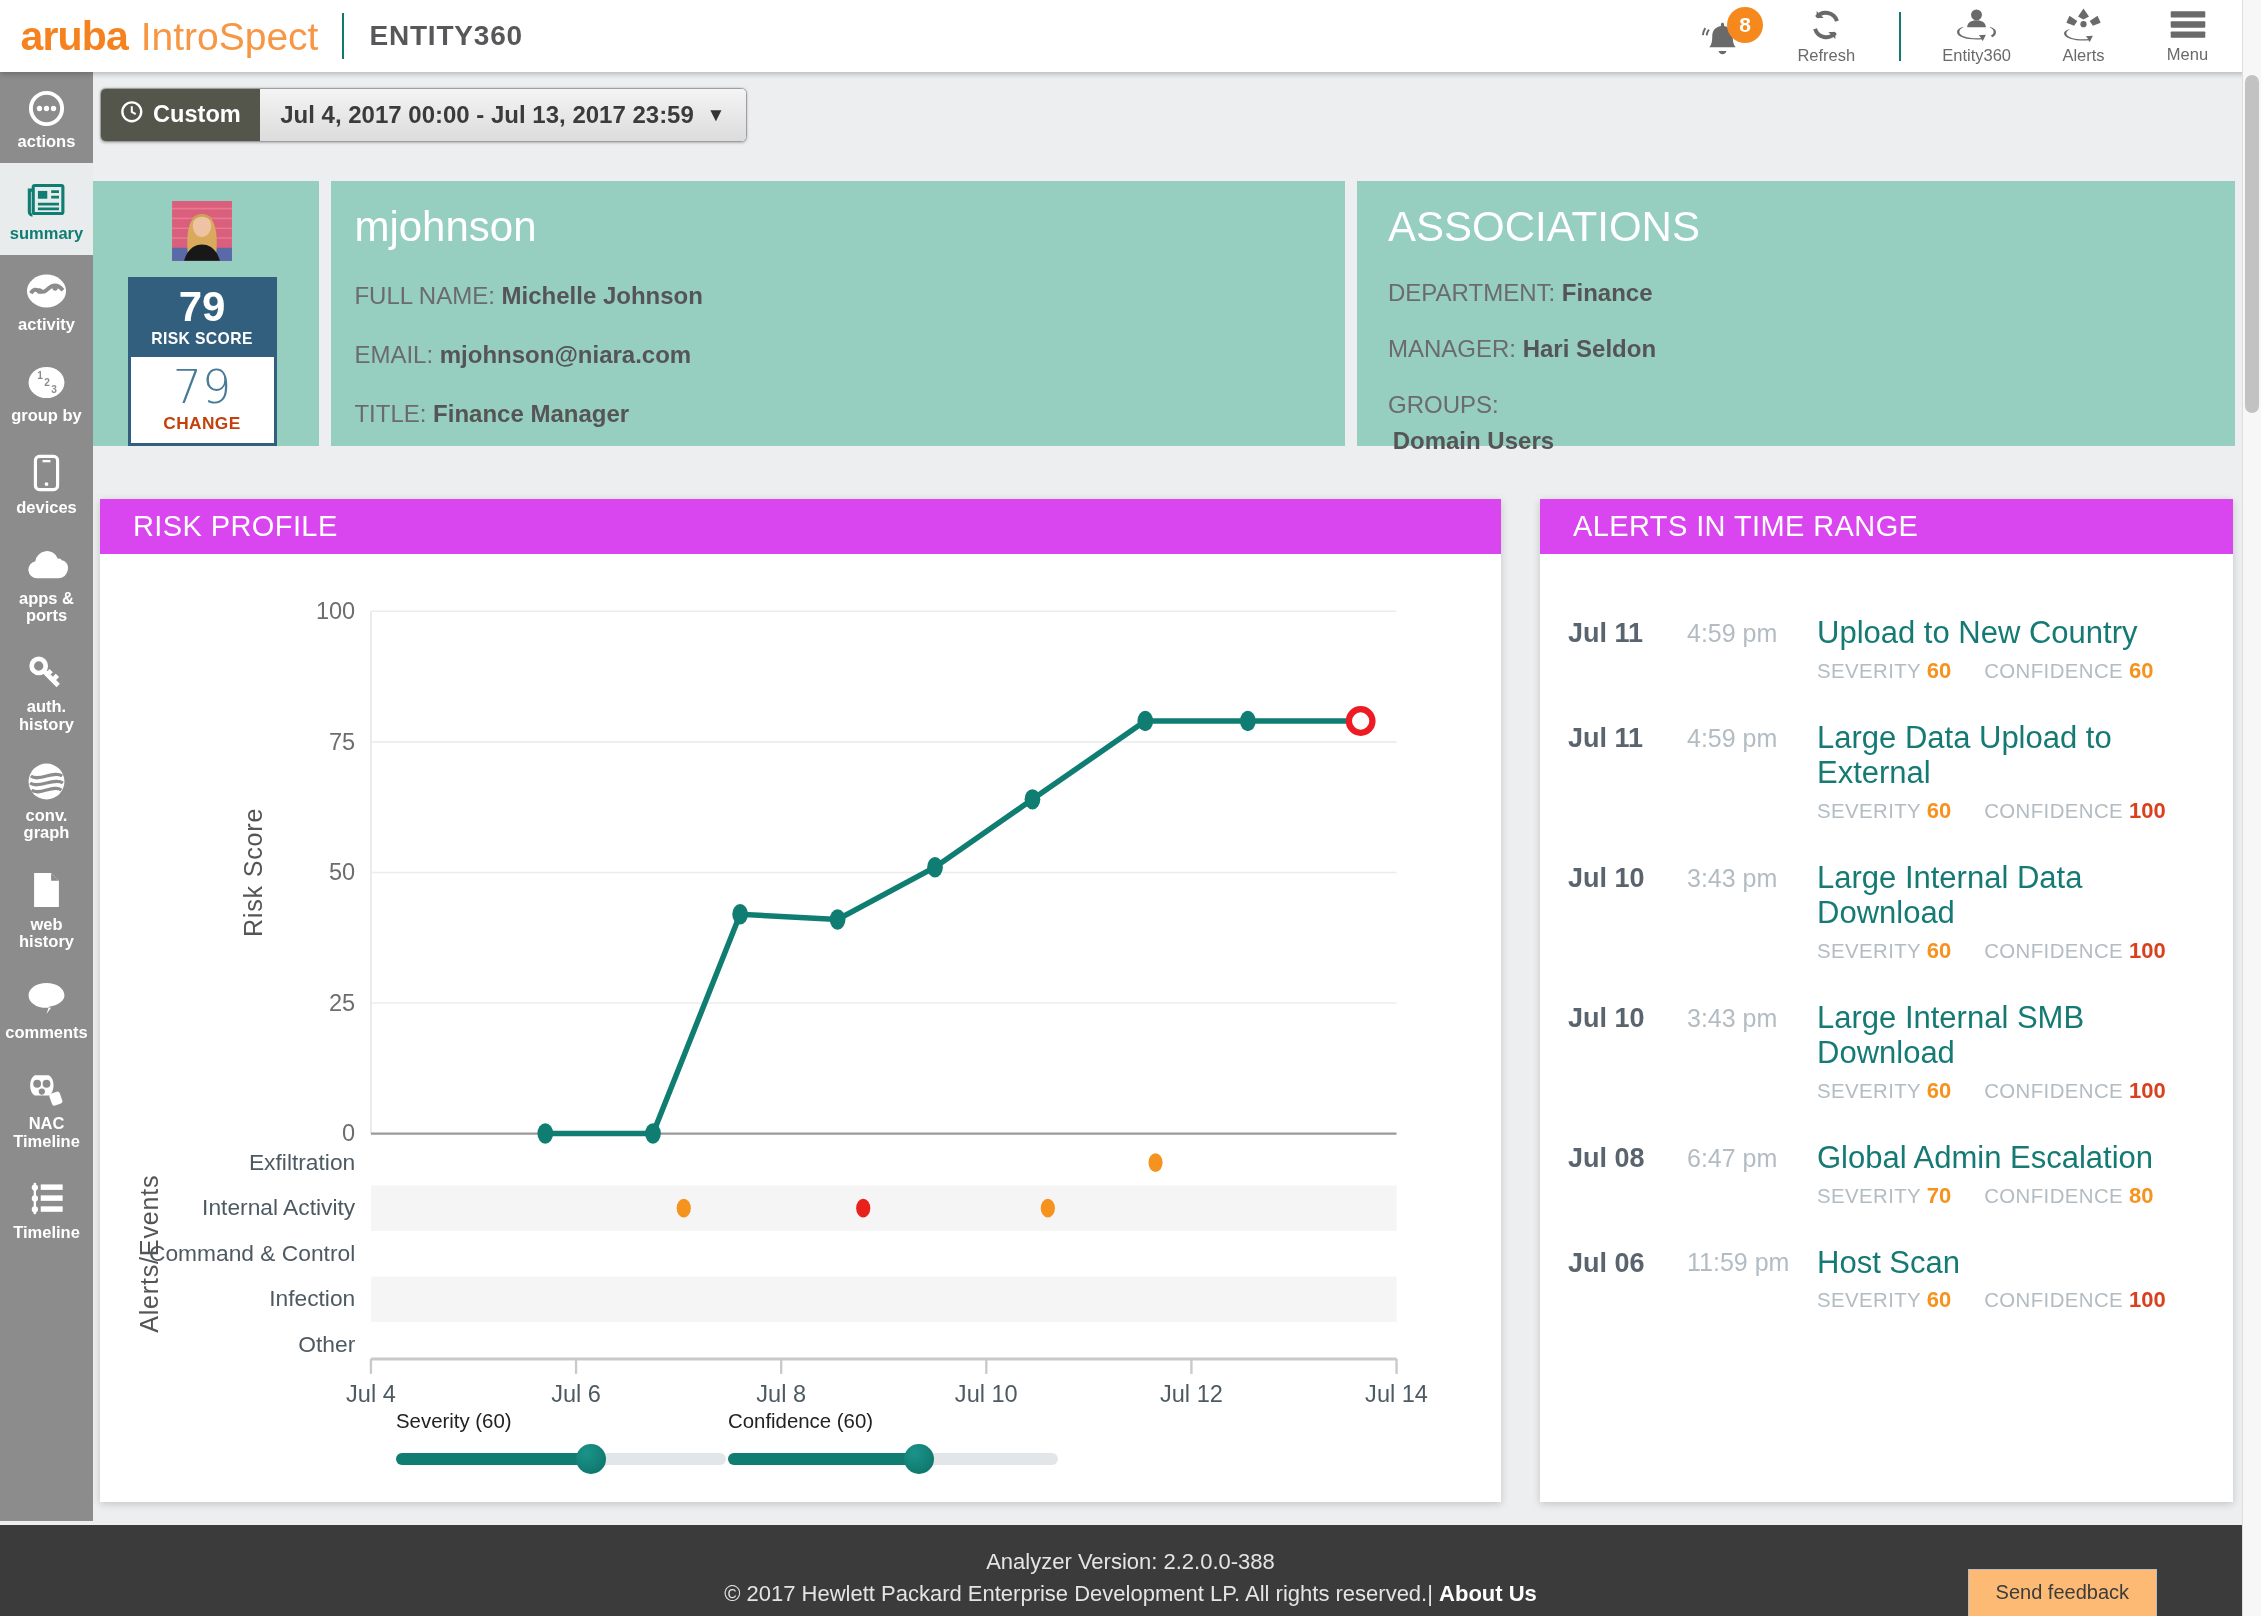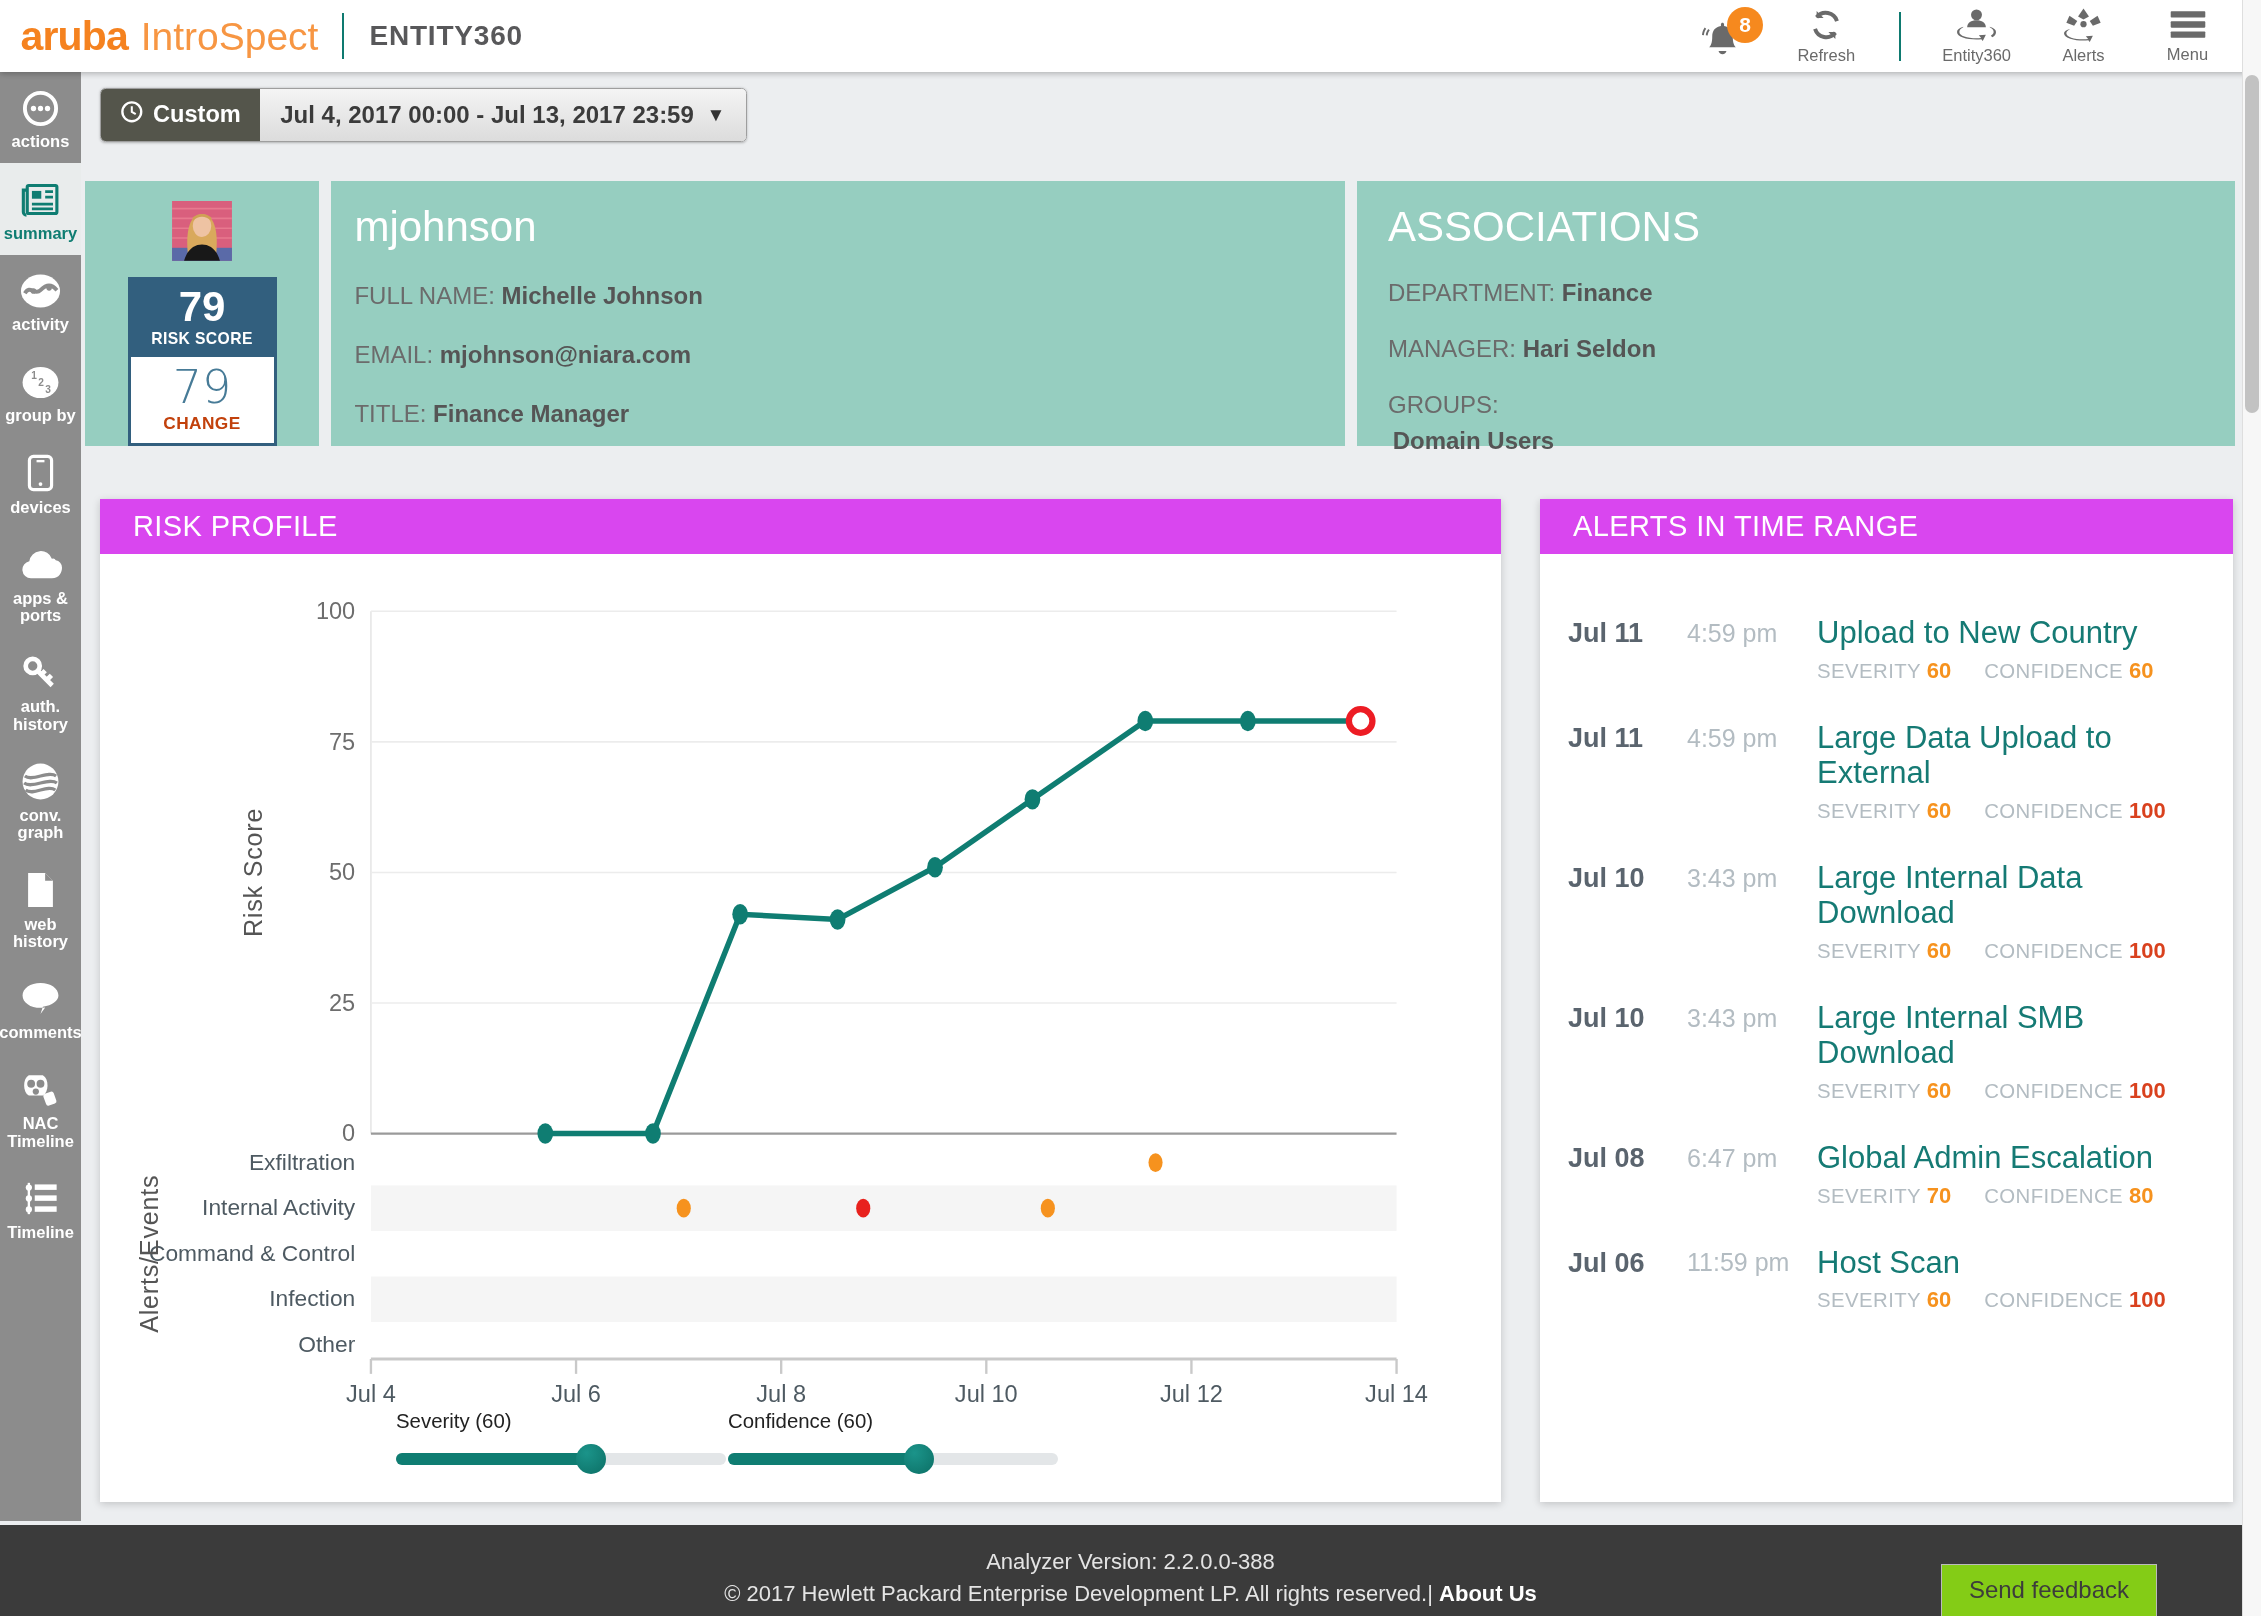--- a/index.html
+++ b/index.html
@@ -23,21 +23,21 @@
   .h-action svg{ display:block; }
   .h-action .lbl{ font-size:16.5px; margin-top:3.1px; color:#6a6a6a; }
   .h-divider{ width:2.4px; height:49px; background:#0e7a70; }
   .bell-wrap{ position:relative; margin-top:4.7px; }
   .badge{ position:absolute; top:-11px; right:-20.4px; width:36px; height:36px; border-radius:50%;
     background:#f6891e; color:#fff; font-size:21px; font-weight:bold; display:flex; align-items:center; justify-content:center; }
   
   .scrollbar{ position:absolute; right:0; top:0; width:19px; height:1617px; background:#f7f7f7; border-left:0.8px solid #dedede; z-index:60; }
   .scroll-thumb{ position:absolute; top:75px; left:2.4px; width:13.3px; height:338px; background:#c2c2c2; border-radius:7px; }
   
-  .sidebar{ position:absolute; left:0; top:72px; width:81px; height:1449px; background:#8c8c8c; z-index:30; }
+  .sidebar{ position:absolute; left:0; top:72px; width:93px; height:1449px; background:#8c8c8c; z-index:30; }
   .side-item{ display:flex; flex-direction:column; align-items:center; padding:15.7px 1.6px 12.6px; color:#fff; cursor:pointer; }
   .side-item .icn{ height:41px; display:flex; align-items:center; justify-content:center; }
   .side-item .lbl{ font-size:16.5px; font-weight:bold; text-align:center; line-height:1.05; margin-top:4.7px; }
   .side-item.active{ background:#e9ecec; color:#0f7d72; }
   
   .time-bar{ position:absolute; left:100px; top:88px; display:flex; z-index:10; cursor:pointer;
     border:0.8px solid #9e9e9e; border-radius:5.5px; overflow:hidden; box-shadow:0 0.8px 2.4px rgba(0,0,0,.25); }
   .time-mode{ background:#54554b; color:#fff; font-size:23.6px; font-weight:bold; padding:11px 19px; display:flex; align-items:center; gap:9.4px; }
   .time-range{ background:linear-gradient(#f4f4f4,#dcdcdc); color:#3b3b3b; font-size:24px; font-weight:bold; padding:9.4px 20.4px; display:flex; align-items:center; gap:12.6px; }
   .caret{ font-size:19px; color:#333; }
@@ -85,22 +85,22 @@
   .a-time{ width:130px; font-size:25px; color:#b3bcc2; padding-top:3.9px; }
   .a-main{ flex:1; }
   .a-title{ font-size:31px; color:#157a74; line-height:1.13; cursor:pointer; }
   .a-meta{ margin-top:7.9px; font-size:20.4px; color:#b3bcc2; letter-spacing:0.4px; display:flex; gap:33px; }
   .a-meta b{ font-size:22px; letter-spacing:0; }
   
   .app-footer{ position:absolute; left:0; bottom:0; width:2261px; height:92px; background:#3b3b3b; color:#e4e4e4; z-index:50; }
   .f-line1{ text-align:center; font-size:22px; margin-top:23.6px; }
   .f-line2{ text-align:center; font-size:22px; margin-top:6.3px; }
   .f-line2 b{ color:#fff; cursor:pointer; }
-  .feedback-btn{ position:absolute; right:104px; bottom:0; background:#84cc16; border:1.6px solid #bbb; border-bottom:none;
-    font-size:24px; color:#3c3c3c; padding:11px 27px 12.6px; cursor:pointer; font-family:"Liberation Sans", sans-serif; }
+  .feedback-btn{ position:absolute; right:104px; bottom:0; background:#fdba74; border:1.6px solid #bbb; border-bottom:none;
+    font-size:20px; color:#3c3c3c; padding:11px 27px 12.6px; cursor:pointer; font-family:"Liberation Sans", sans-serif; }
 </style>
 </head>
 <body>
 
 <div class="app-header">
   <div class="brand-wrap">
     <span class="brand">aruba</span>
     <span class="product">IntroSpect</span>
   </div>
   <div class="brand-divider"></div>

